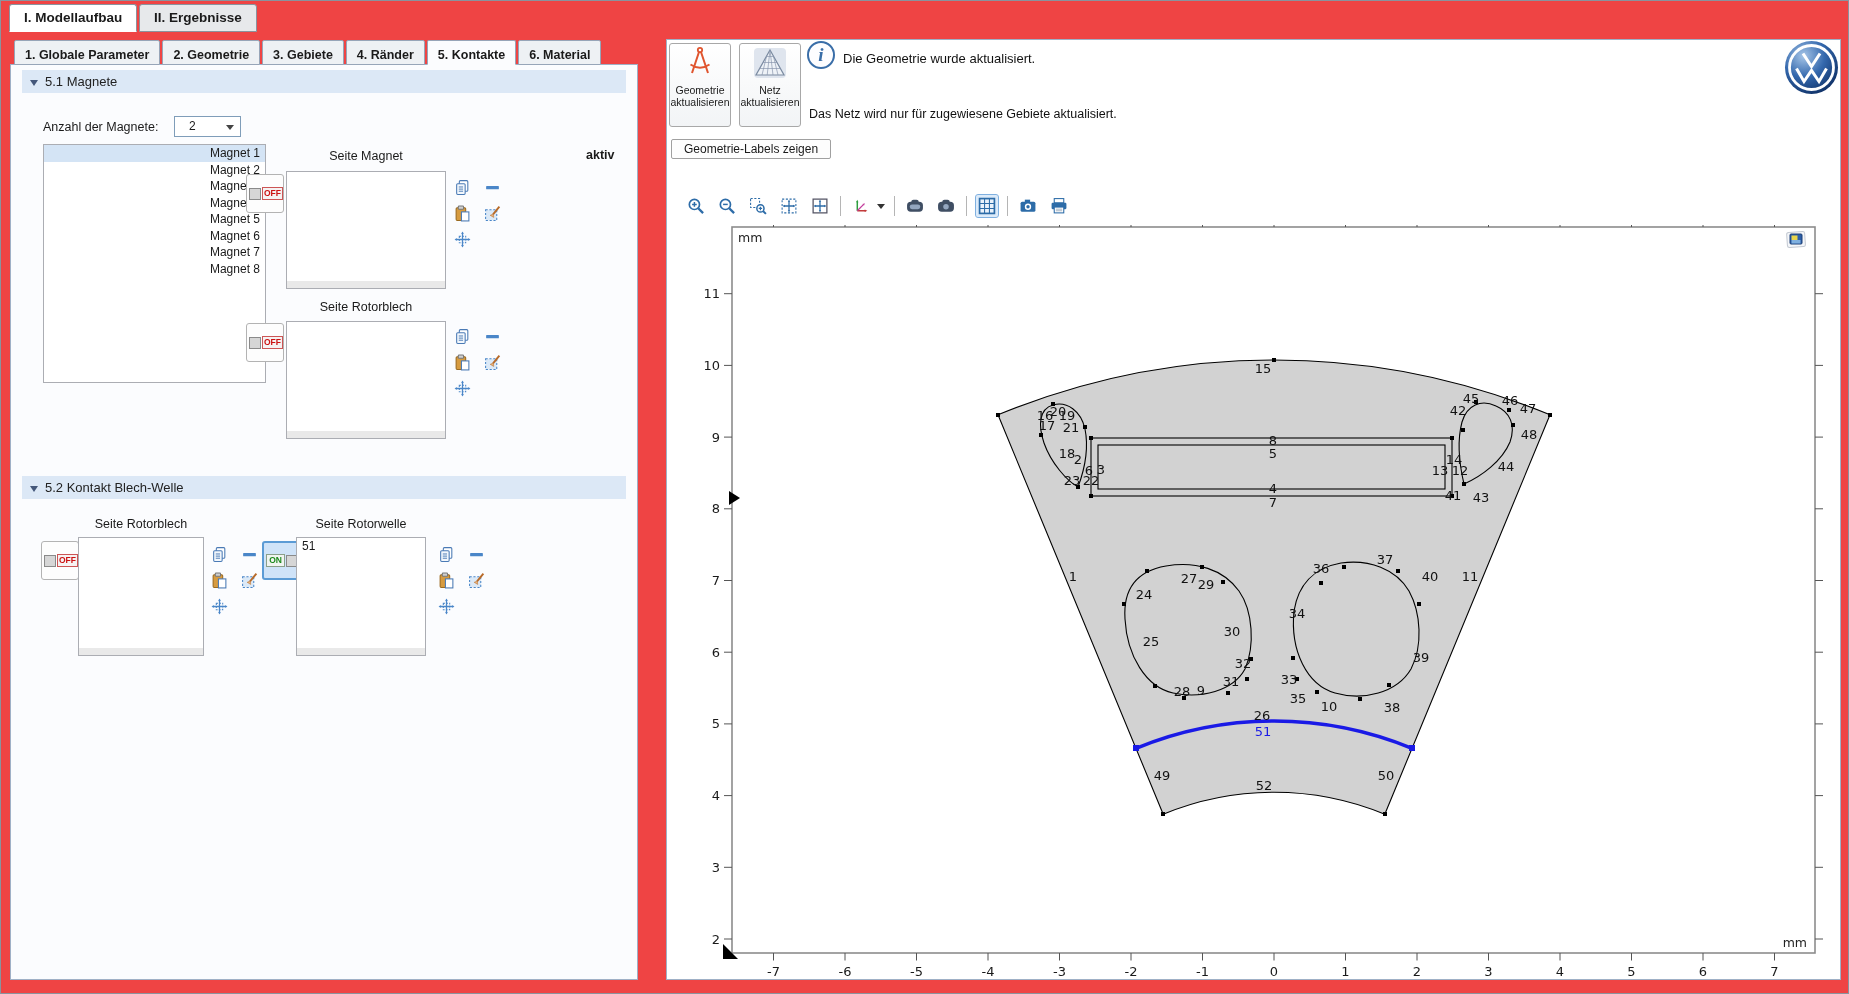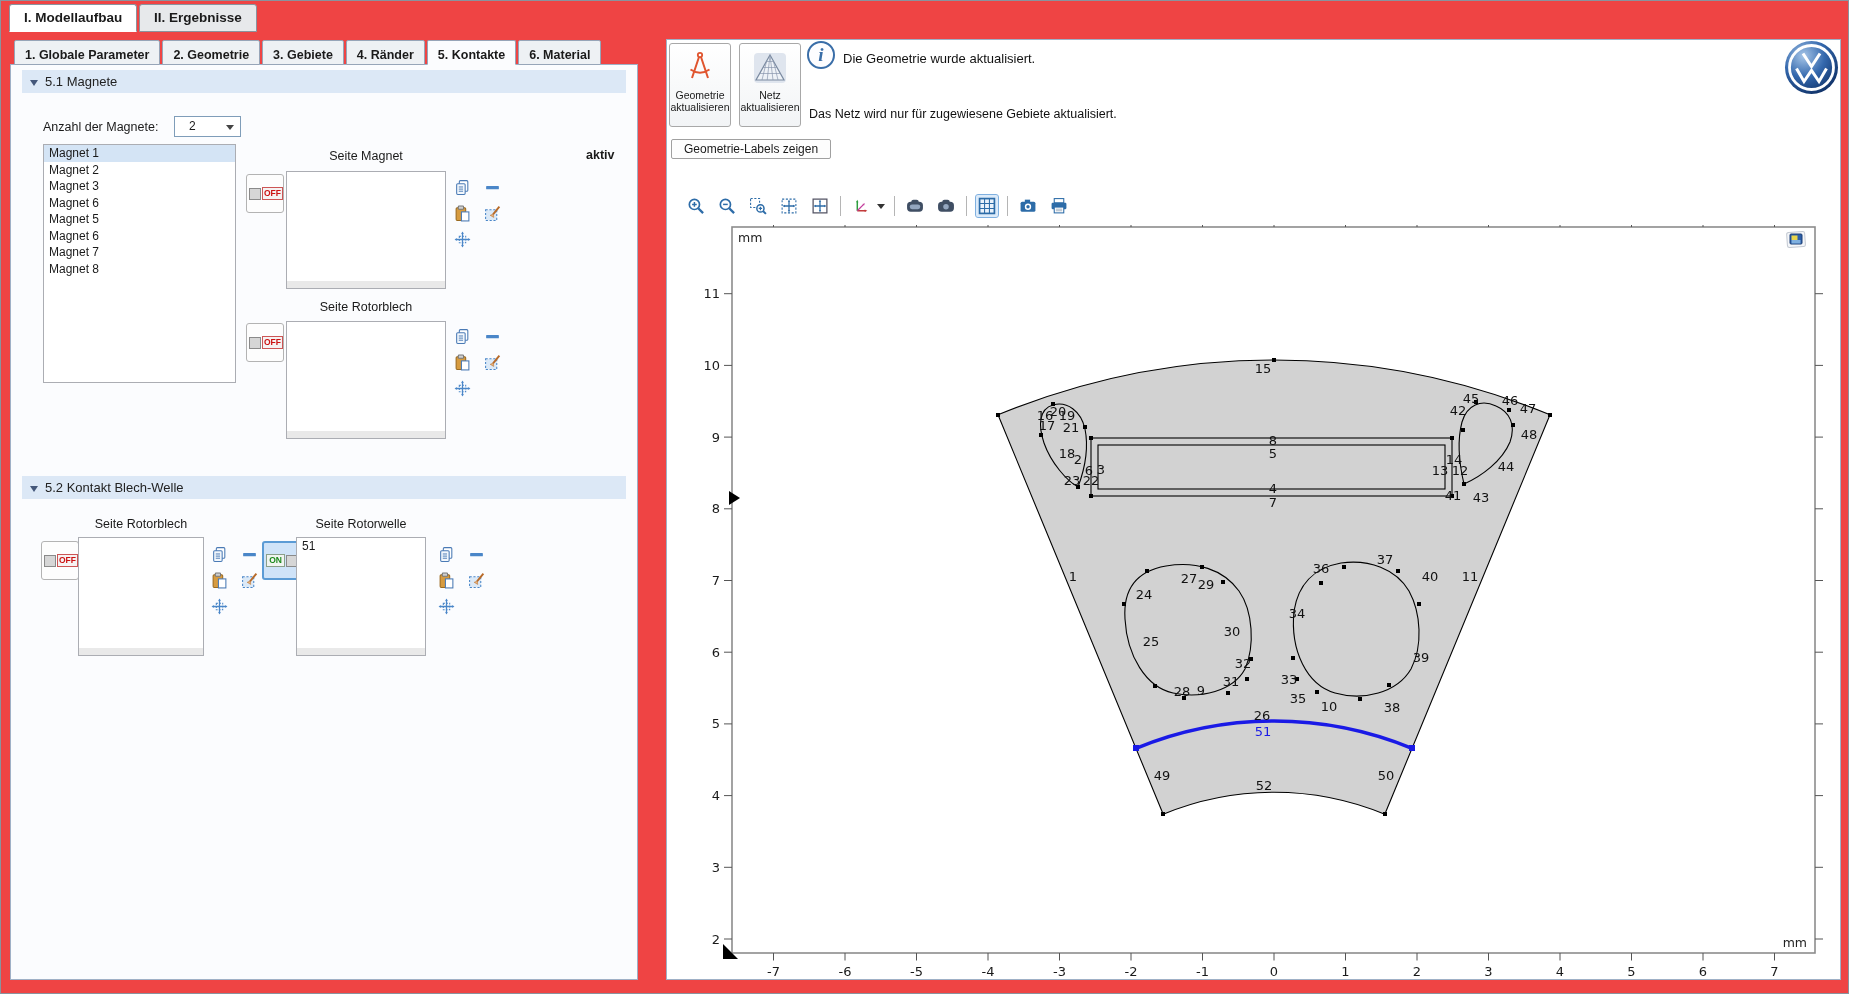--- a/index.html
+++ b/index.html
@@ -50,21 +50,21 @@
   .off-txt { font-size:8.5px; font-weight:bold; color:#cc1111; border:1px solid #cc5555; background:#f6f2f2;
       padding:1px 1px; line-height:9px; display:inline-block; }
   .on-txt  { font-size:8.5px; font-weight:bold; color:#1c8a1c; border:1px solid #8aa08a; background:#f0f4f0;
       padding:1px 2px; line-height:9px; display:inline-block; }
 
   .icon-stack { position:absolute; display:grid; grid-template-columns:22px 22px; grid-auto-rows:22px; gap:4px 8px; }
   .icon-stack span { display:flex; align-items:center; justify-content:center; }
 
   
   .big-btn { position:absolute; width:62px; height:84px; border:1px solid #a8a8a8; border-radius:3px;
-      background:linear-gradient(#ffffff,#f2f4f6); text-align:center; font-size:10.5px; line-height:12px; padding-top:5px; }
+      background:linear-gradient(#ffffff,#f2f4f6); text-align:center; font-size:10.5px; line-height:12px; }
   .big-btn .bicon { display:block; margin:0 auto 4px auto; }
   .info-circle { position:absolute; width:28px; height:28px; border:2.5px solid #3a6ea8; border-radius:50%;
       color:#3a6ea8; font-family:"Liberation Serif", serif; font-style:italic; font-weight:bold;
       font-size:19px; text-align:center; line-height:23px; background:#fdfdff; }
   .msg { position:absolute; font-size:12.5px; color:#111; white-space:nowrap; }
   .small-btn { position:absolute; height:20px; border:1px solid #a0a0a0; border-radius:2px; background:#fdfdfd;
       font-size:12px; line-height:18px; padding:0 12px; }
 
   .view-tab { position:relative; height:22px; padding:0 10px; line-height:20px; font-size:12.5px;
       border:1px solid #a6a6a6; background:#eef0f2; display:inline-block; margin-right:1px;
@@ -97,21 +97,21 @@
   <div class="section-header" style="top:69px;">
     <span class="collapse-tri"></span><span>5.1 Magnete</span>
   </div>
 
   <div class="lbl" style="left:42px; top:119px;">Anzahl der Magnete:</div>
   <div class="dropdown" style="left:173px; top:115px;">
     <span>2</span>
     <span class="dd-caret"></span>
   </div>
 
-  <div class="listbox" id="magnet-list" style="left:42px; top:143px; width:193px; height:239px;">
+  <div class="listbox" id="magnet-list" style="left:42px; top:143px; width:223px; height:239px;text-align:right;">
       <div class="list-item selected">Magnet 1</div>
       <div class="list-item">Magnet 2</div>
       <div class="list-item">Magnet 3</div>
       <div class="list-item">Magnet 6</div>
       <div class="list-item">Magnet 5</div>
       <div class="list-item">Magnet 6</div>
       <div class="list-item">Magnet 7</div>
       <div class="list-item">Magnet 8</div>
     </div>
 

